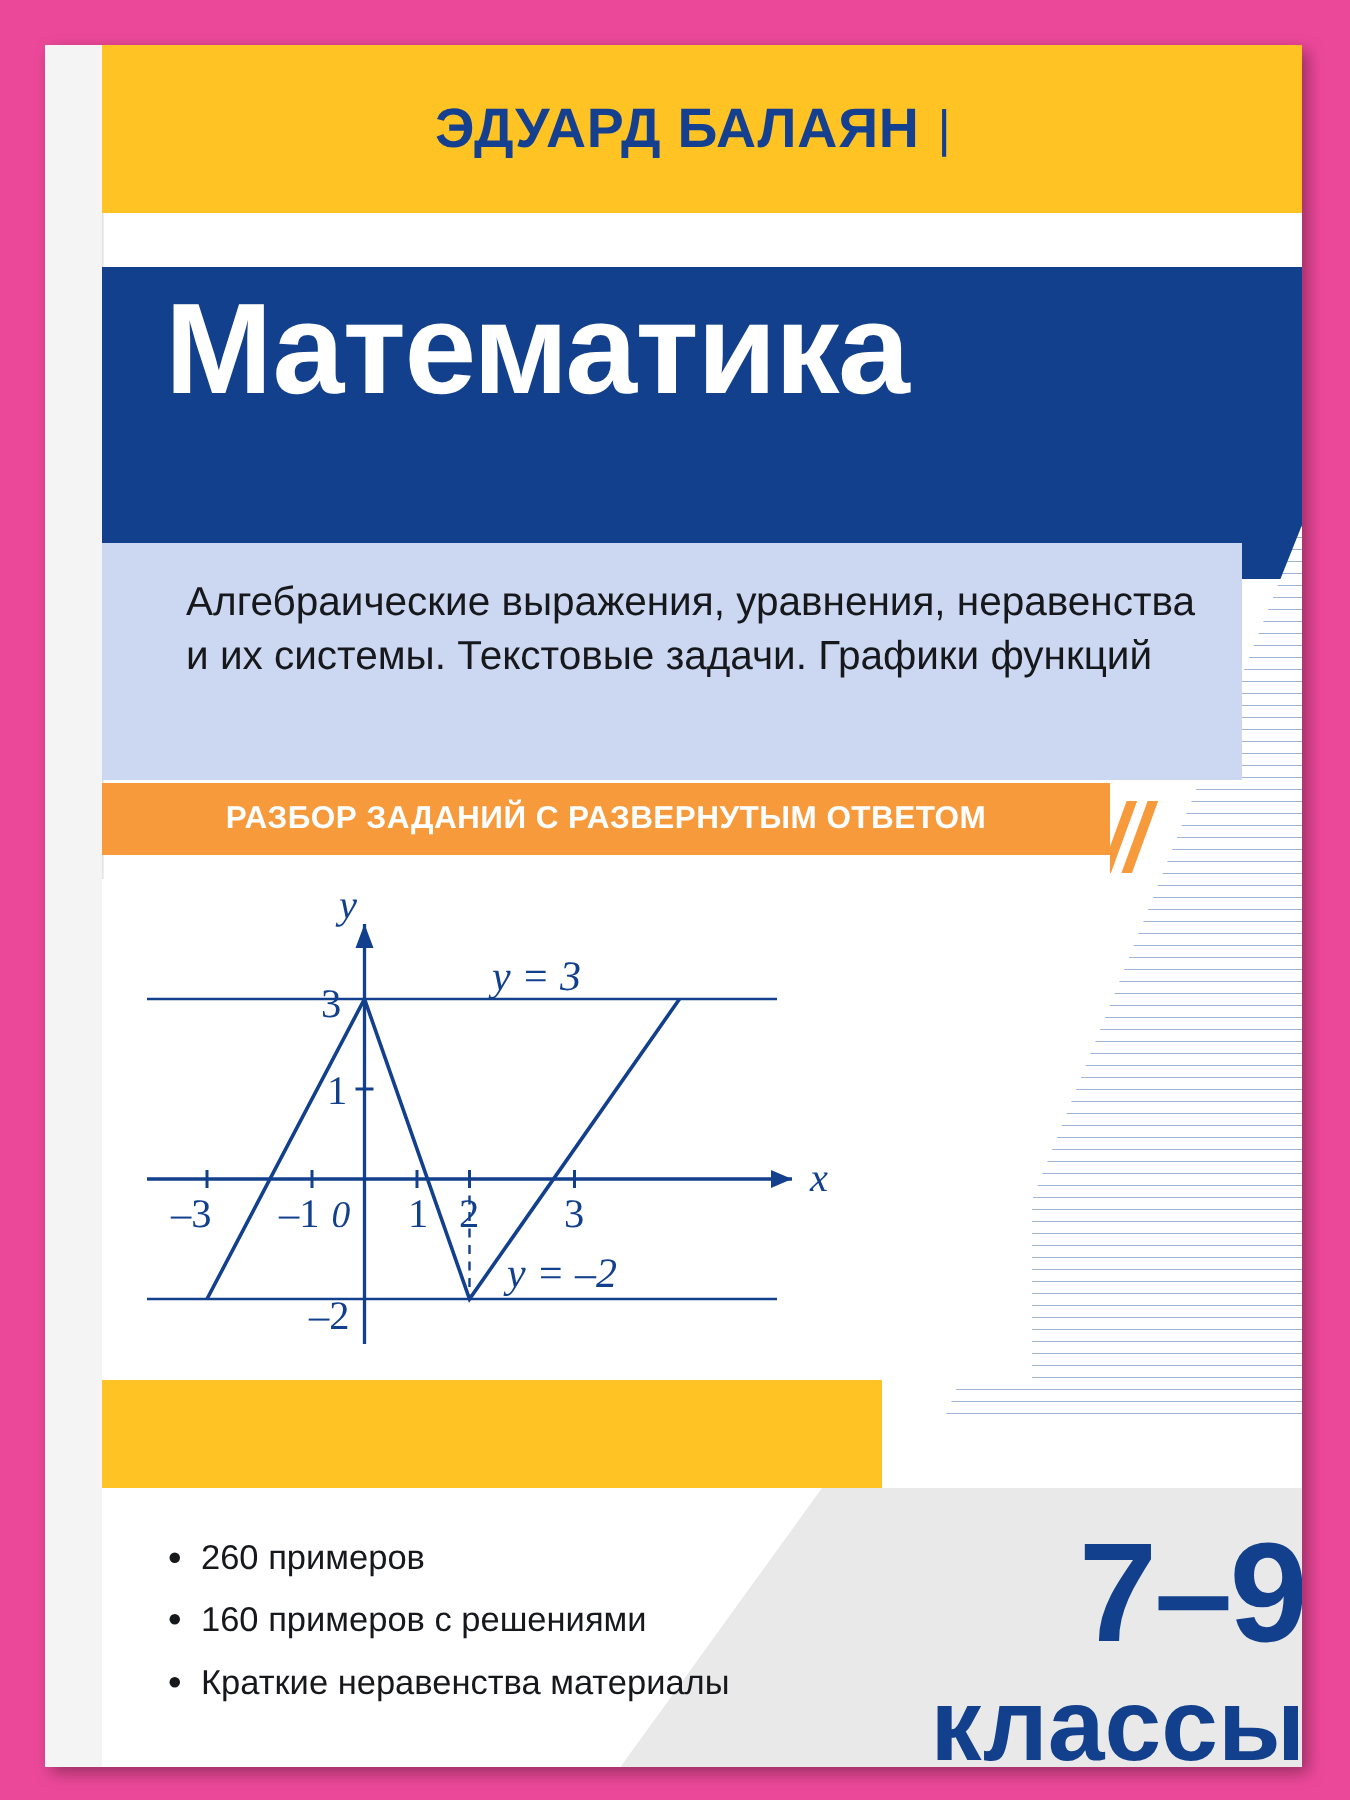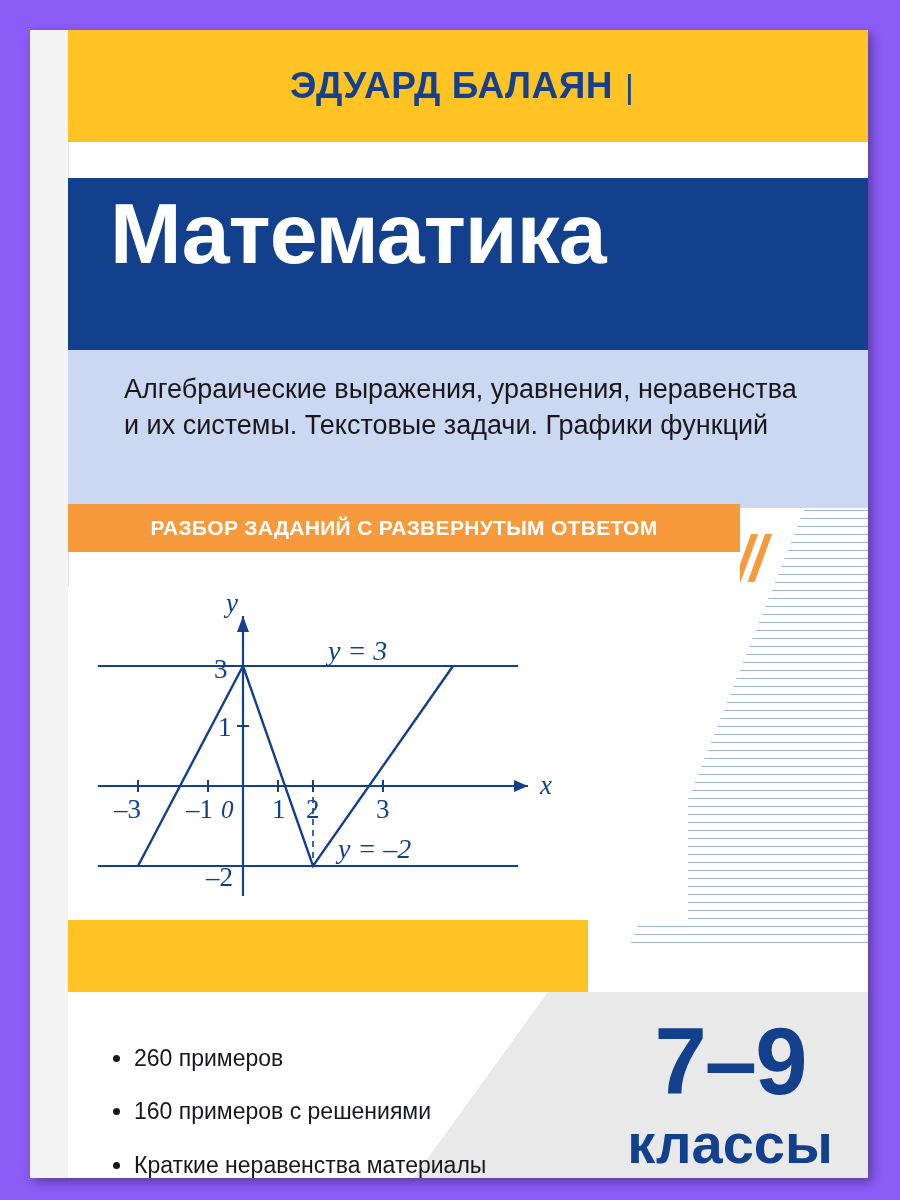--- a/index.html
+++ b/index.html
@@ -10,21 +10,21 @@
   body {
     width: 900px;
     height: 1200px;
     font-family: "Liberation Sans", sans-serif;
     overflow: hidden;
   }
   .page {
     position: relative;
     width: 900px;
     height: 1200px;
-    background: #8b5cf6;
+    background: #ec4899;
   }
   
   .cover {
     position: absolute;
     left: 30px;
     top: 30px;
     width: 838px;
     height: 1148px;
     background: #ffffff;
     overflow: hidden;
@@ -103,40 +103,39 @@
     color: #ffffff;
     font-size: 70px;
     font-weight: bold;
     letter-spacing: -1px;
     line-height: 1;
   }
   
   .desc-block {
     position: absolute;
     left: 38px;
-    top: 320px;
+    top: 332px;
     width: 760px;
     height: 158px;
     background: #ccd8f2;
-    padding-left: 48px;
   }
   .desc-text {
     position: absolute;
     left: 56px;
     top: 22px;
     width: 680px;
     color: #17181c;
     font-size: 27px;
     line-height: 1.32;
   }
   
   .ribbon {
     position: absolute;
     left: 38px;
-    top: 474px;
+    top: 492px;
     width: 672px;
     height: 48px;
     background: #f79a3c;
   }
   .ribbon-text {
     position: absolute;
     left: 0;
     top: 0;
     width: 100%;
     height: 48px;
@@ -222,37 +221,37 @@
     top: 992px;
     width: 400px;
     color: #17181c;
     font-size: 23px;
     line-height: 1.45;
   }
   .bullets ul {
     margin: 0;
     padding-left: 24px;
   }
-  .bullets li { margin-bottom: 8px; margin-top: 20px; }
+  .bullets li { margin-bottom: 8px; }
   .grade {
     position: absolute;
     left: 560px;
     top: 985px;
     width: 280px;
-    text-align: center;
+    text-align: right;
     color: #12408d;
   }
   .grade-num {
     font-size: 94px;
     font-weight: bold;
     line-height: 1;
     letter-spacing: -2px;
   }
   .grade-word {
-    font-size: 56px;
+    font-size: 68px;
     font-weight: bold;
     line-height: 1.1;
     margin-top: 4px;
   }
   .graph-svg { display: block; }
 </style>
 </head>
 <body>
 
 <div class="page">

